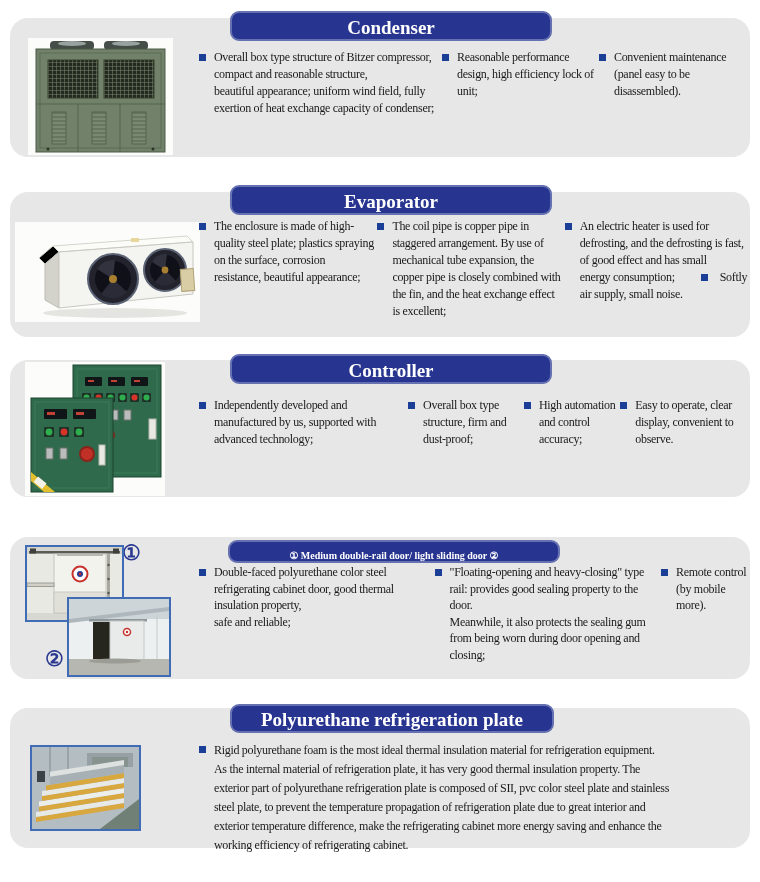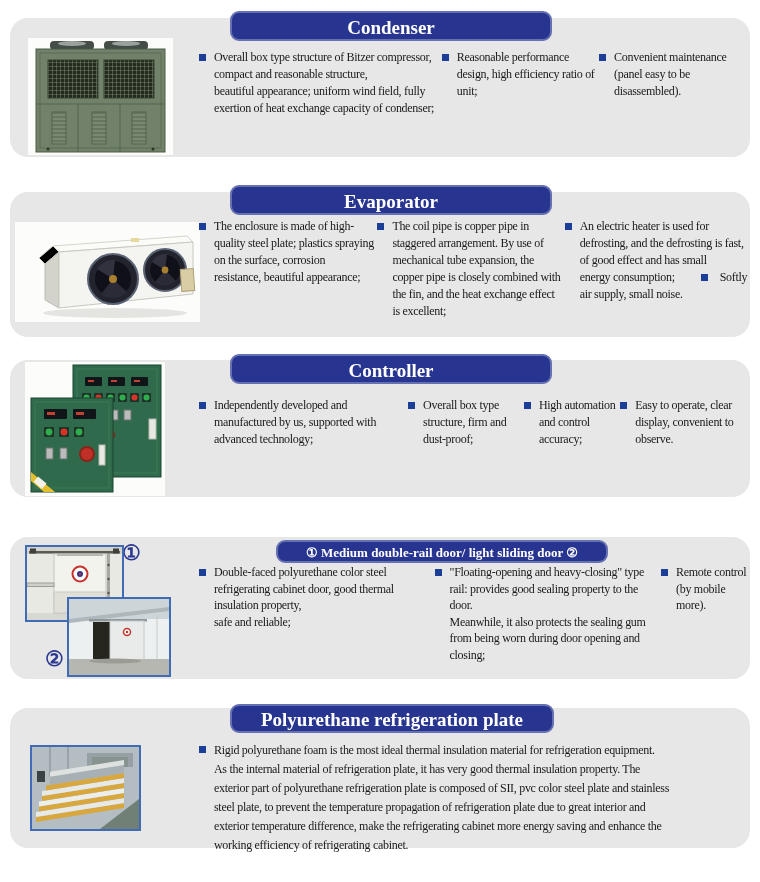--- a/index.html
+++ b/index.html
@@ -3,21 +3,21 @@
 <meta charset="utf-8">
 <style>
   html,body{margin:0;padding:0;background:#fff;}
   .page{position:relative;width:760px;height:882px;background:#ffffff;overflow:hidden;
         font-family:"Liberation Serif","DejaVu Serif",serif;color:#1a1a1a;}
   .card{position:absolute;left:10px;width:740px;background:#e8e7e7;border-radius:18px;}
   .banner{position:absolute;background:#283590;border:2px solid #6671b2;border-radius:9px;
           color:#ffffff;font-weight:bold;text-align:center;display:flex;align-items:flex-end;justify-content:center;
           box-sizing:border-box;}
   .banner.big{font-size:19px;}
-  .banner.small{font-size:13px;margin-left:48px;}
+  .banner.small{font-size:10px;}
   .list{position:absolute;left:189px;width:549px;display:flex;flex-direction:row;}
   .row{display:flex;align-items:flex-start;}
   .mark{flex:0 0 7px;width:7px;height:7px;background:#1b3f97;margin:5px 8px 0 0;}
   .btext{white-space:pre-line;font-size:12px;line-height:17px;letter-spacing:-0.3px;}
   .inline-mark{display:inline-block;flex:none;width:7px;height:7px;background:#1b3f97;margin:0 12px 0 26px;}
   .gap5{row-gap:5px;}
   .gap6{row-gap:6px;}
   .para .btext{line-height:19px;}
   .tight .btext{line-height:16.5px;}
   .photo{position:absolute;}
@@ -66,21 +66,21 @@
       </svg>
     </div>
     <div class="list gap5" style="top:31px;">
       <div class="row">
           <span class="mark"></span>
           <div class="btext">Overall box type structure of Bitzer compressor, compact and reasonable structure,
 beautiful appearance; uniform wind field, fully exertion of heat exchange capacity of condenser;</div>
         </div>
       <div class="row">
           <span class="mark"></span>
-          <div class="btext">Reasonable performance design, high efficiency ratio of unit;</div>
+          <div class="btext">Reasonable performance design, high efficiency lock of unit;</div>
         </div>
       <div class="row">
           <span class="mark"></span>
           <div class="btext">Convenient maintenance (panel easy to be disassembled).</div>
         </div>
     </div>
   </section>
 
   <section class="card" style="top:360px;height:137px;">
     <div class="banner big" style="left:220px;top:-6px;width:322px;height:30px;">

